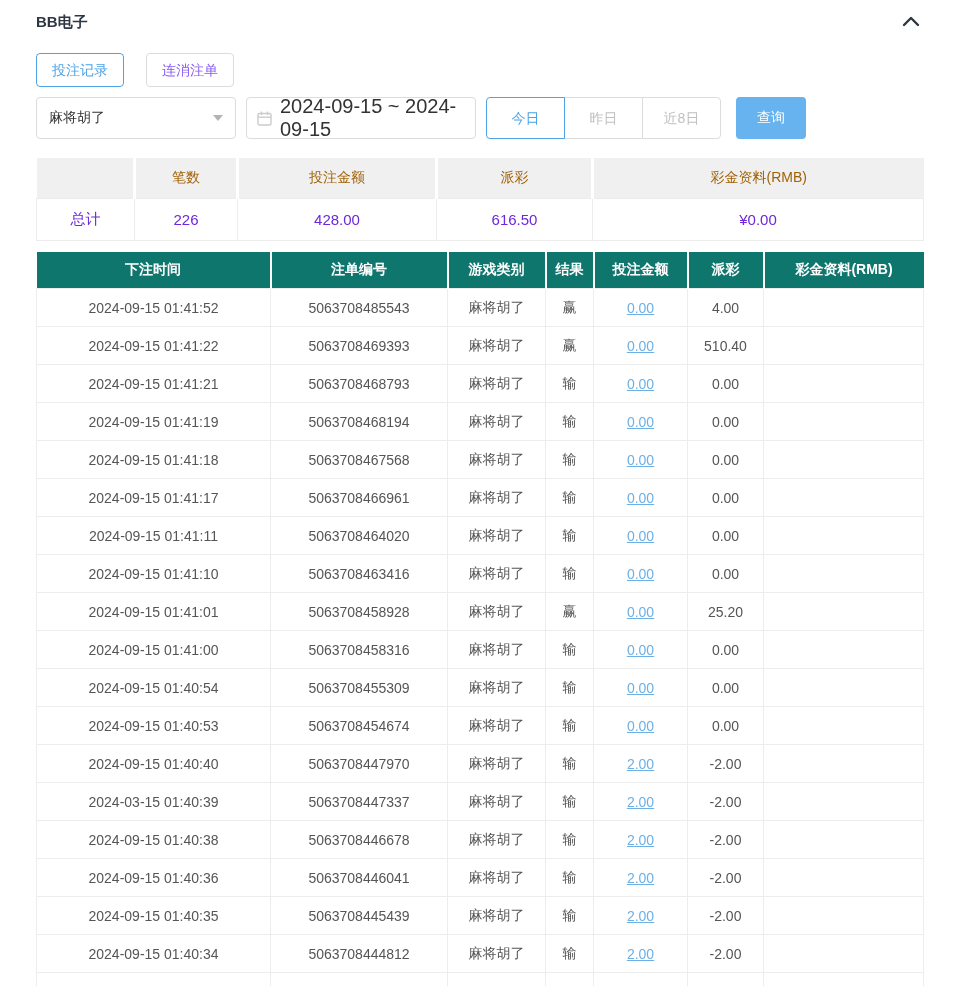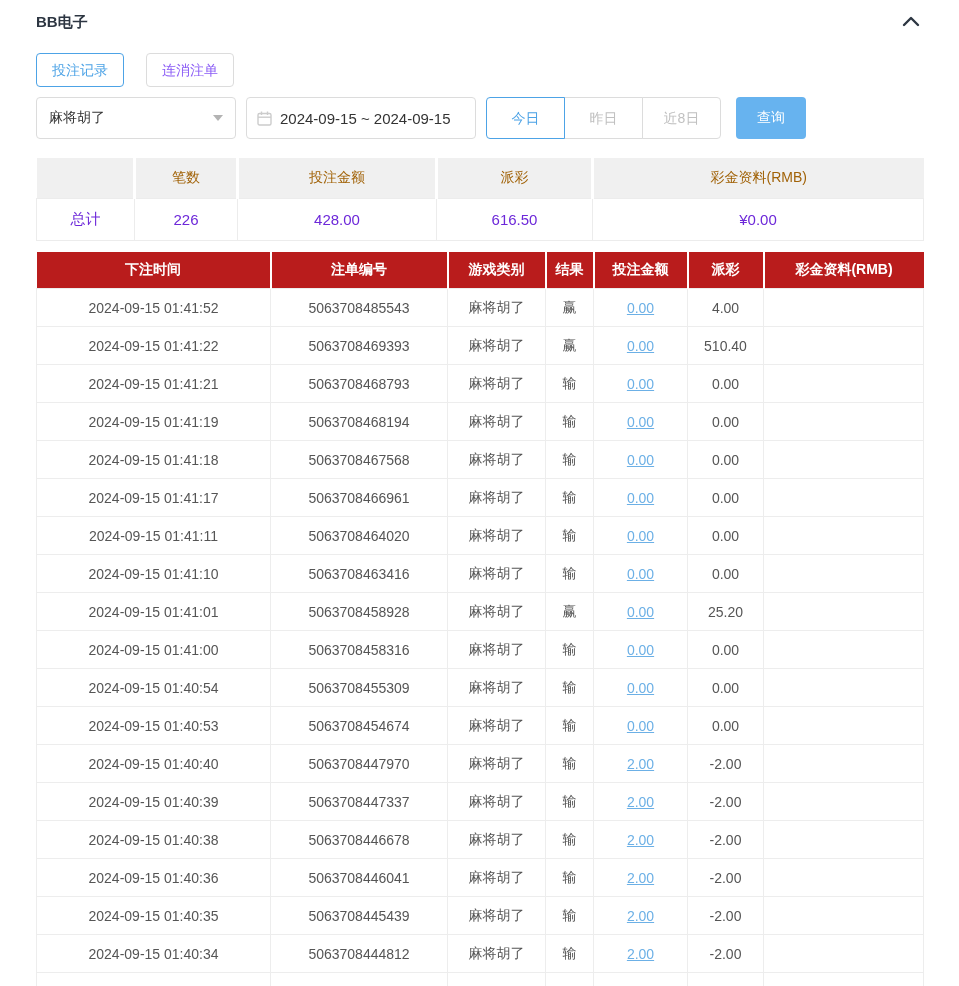--- a/index.html
+++ b/index.html
@@ -18,39 +18,39 @@
     font-size:14px; color:#8b5cf6; background:#fff; cursor:pointer; }
   .tab.active { border-color:#4da3e6; color:#4da3e6; }
 
   
   .filters { margin-top:10px; display:flex; align-items:center; }
   .select { width:200px; height:42px; border:1px solid #dcdcdc; border-radius:4px; display:flex;
     align-items:center; justify-content:space-between; padding:0 12px; font-size:14px; cursor:pointer; background:#fff; }
   .caret { width:0; height:0; border-left:5px solid transparent; border-right:5px solid transparent;
     border-top:6px solid #b3b3b3; }
   .date-range { margin-left:10px; width:230px; height:42px; border:1px solid #dcdcdc; border-radius:4px;
-    display:flex; align-items:center; padding:0 10px; gap:8px; font-size:15px; cursor:pointer; background:#fff; }
+    display:flex; align-items:center; padding:0 10px; gap:8px; font-size:20px; cursor:pointer; background:#fff; }
   .segmented { margin-left:10px; display:flex; }
   .seg { width:79px; height:42px; line-height:40px; text-align:center; border:1px solid #dcdcdc;
     font-size:14px; color:#c0c0c0; background:#fff; cursor:pointer; margin-left:-1px; }
   .seg:first-child { margin-left:0; border-radius:4px 0 0 4px; }
   .seg:last-child { border-radius:0 4px 4px 0; }
   .seg.active { border-color:#4da3e6; color:#4da3e6; position:relative; z-index:1; }
   .query-btn { margin-left:15px; width:70px; height:42px; background:#67b3ef; border:none; border-radius:4px;
     color:#fff; font-size:14px; cursor:pointer; font-family:inherit; }
 
   
   .summary-table { margin-top:19px; width:887px; border-collapse:collapse; table-layout:fixed; font-size:14px; }
   .summary-table th { background:#f0f0f0; height:40px; font-weight:normal; color:#a16207; border-left:3px solid #fff; }
   .summary-table th:first-child { border-left:none; }
   .summary-table td { height:42px; text-align:center; color:#6d28d9; border:1px solid #ececec; font-size:15px; }
 
   
   .records-table { margin-top:11px; width:887px; border-collapse:collapse; table-layout:fixed; font-size:14px; }
-  .records-table th { background:#b91c1c; color:#fff; height:37px; font-weight:bold; border-left:2px solid #fff; }
+  .records-table th { background:#0f766e; color:#fff; height:37px; font-weight:bold; border-left:2px solid #fff; }
   .records-table th:first-child { border-left:none; }
   .records-table td { height:38px; text-align:center; color:#555; border:1px solid #ededed; }
   .bet-link { color:#6cb0e6; text-decoration:underline; cursor:pointer; }
   .neg { color:#e35d5d; }
 </style>
 </head>
 <body>
 
 <div class="page">
 
@@ -258,21 +258,21 @@
         <tr>
           <td>2024-09-15 01:40:40</td>
           <td>5063708447970</td>
           <td>麻将胡了</td>
           <td>输</td>
           <td><a class="bet-link" href="#">2.00</a></td>
           <td class="neg">-2.00</td>
           <td></td>
         </tr>
         <tr>
-          <td>2024-09-15 01:40:39</td>
+          <td>2024-03-15 01:40:39</td>
           <td>5063708447337</td>
           <td>麻将胡了</td>
           <td>输</td>
           <td><a class="bet-link" href="#">2.00</a></td>
           <td class="neg">-2.00</td>
           <td></td>
         </tr>
         <tr>
           <td>2024-09-15 01:40:38</td>
           <td>5063708446678</td>

